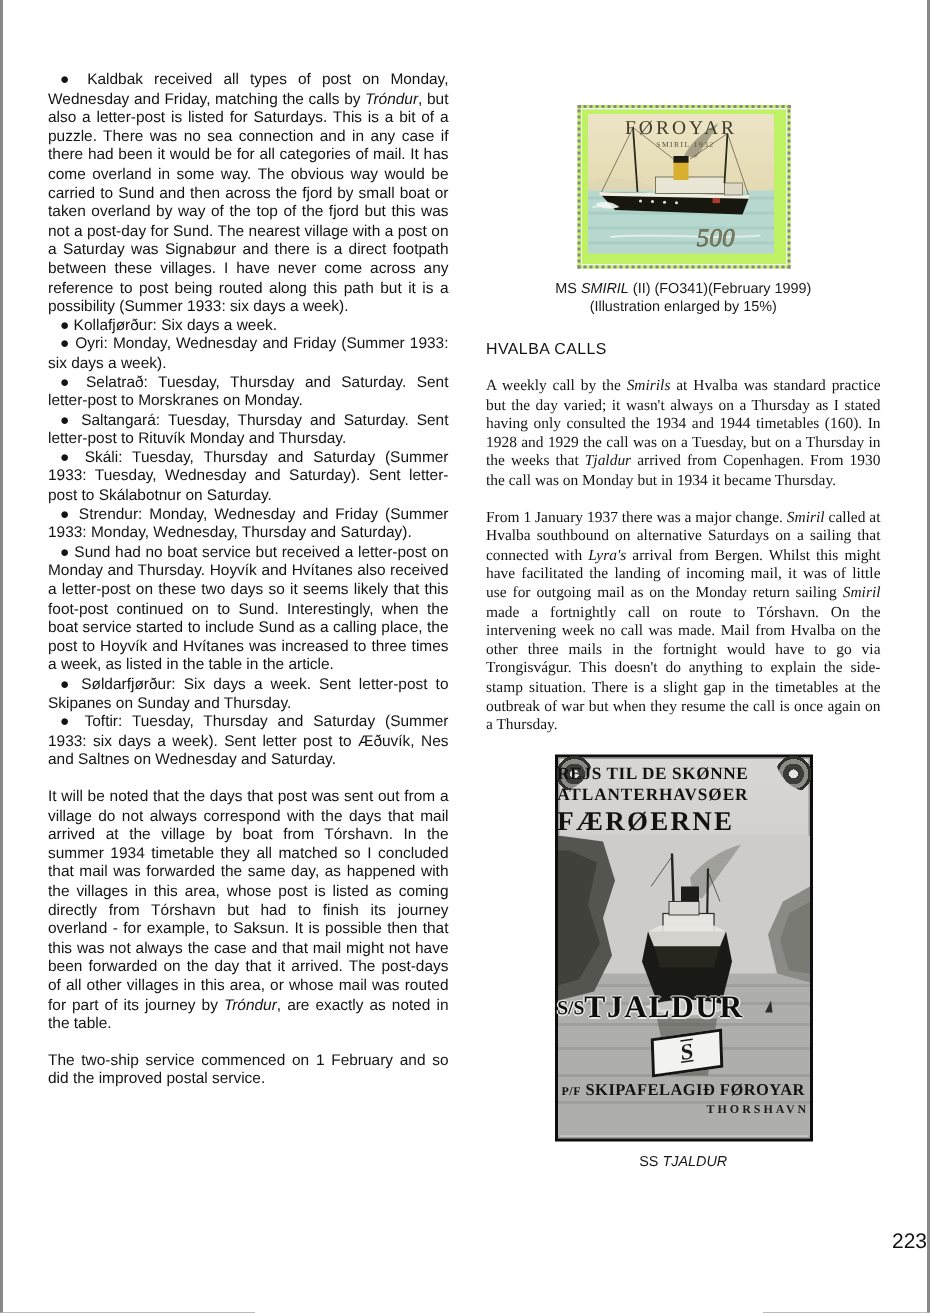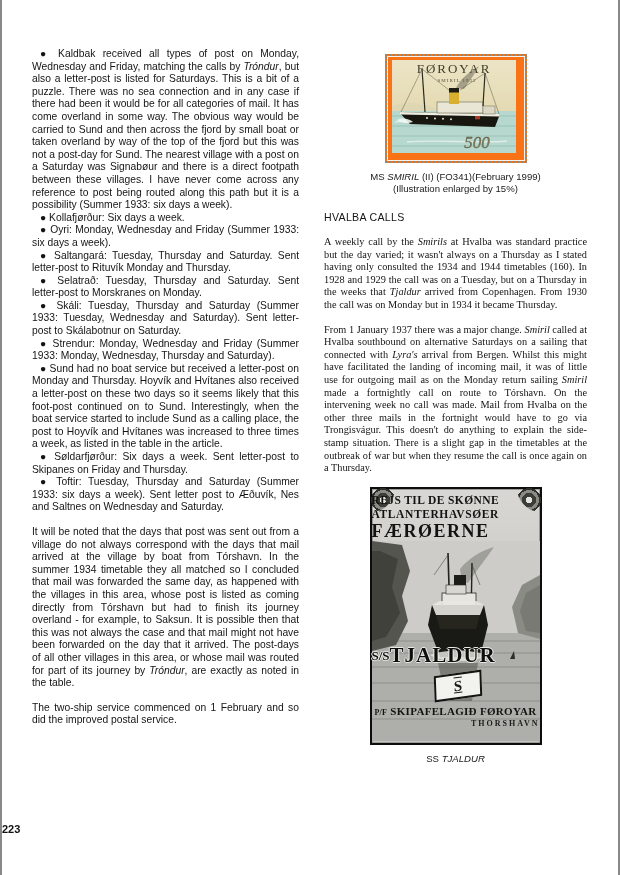--- a/index.html
+++ b/index.html
@@ -8,21 +8,21 @@
   .col{position:absolute;top:48px;}
   .col-left{left:30px;width:267px;}
   .col-right{left:322px;width:263px;}
   .para{margin:0;font-size:10.3px;line-height:12.6px;text-align:justify;}
   .para.bullet{text-indent:8px;}
   .para.spaced{margin-top:12px;}
   .it{font-style:italic;}
 
   
   .stamp-figure{text-align:center;margin-bottom:10px;}
-  .stamp{position:relative;width:138px;height:105px;margin:6px auto 8px auto;background:#f97316;
+  .stamp{position:relative;width:138px;height:105px;margin:22px auto 8px auto;background:#bef264;
          border:2px dotted #8a897c;box-shadow:0 0 0 1px #f2f2ee inset;}
   .stamp svg{display:block;}
   .figure-caption{font-size:9.6px;line-height:12px;text-align:center;color:#1a1a1a;}
   .figure-caption.note{}
 
   
   .section-heading{font-size:10.6px;font-weight:normal;letter-spacing:.3px;margin:16px 0 13px 0;}
   .col-right .para{margin-bottom:12px;font-family:Liberation Serif, serif;}
 
   
@@ -46,38 +46,38 @@
   .poster-flag{position:absolute;top:184px;left:62px;width:44px;height:22px;background:#f2f2ee;
       border:2px solid #141412;transform:rotate(-8deg) skewX(-6deg);display:flex;align-items:center;justify-content:center;}
   .poster-flag .emblem{font-family:"Liberation Serif",serif;font-weight:bold;font-size:15px;color:#1a1a18;
       text-decoration:underline overline;}
   .poster-company{position:absolute;top:216px;left:0;width:100%;text-align:center;font-weight:bold;
       color:#131311;font-size:11px;letter-spacing:.3px;}
   .poster-company .pf-prefix{font-size:8px;}
   .poster-city{position:absolute;top:230px;left:0;width:100%;text-align:right;font-weight:bold;
       color:#1b1b19;font-size:8px;letter-spacing:2px;}
 
-  .page-number{position:absolute;left:0;bottom:40px;width:100%;text-align:left;
-      font-size:11px;font-weight:bold;color:#111;}
+  .page-number{position:absolute;left:0;bottom:40px;width:100%;text-align:right;
+      font-size:14px;font-weight:normal;color:#111;}
 </style>
 </head>
 <body>
 
 <div class="page">
 
   <div class="col col-left">
     <p class="para bullet"><span>●  Kaldbak received all types of post on Monday, Wednesday and Friday, matching the calls by </span><span class="it">Tróndur</span><span>, but also a letter-post is listed for Saturdays.  This is a bit of a puzzle.  There was no sea connection and in any case if there had been it would be for all categories of mail.  It has come overland in some way.  The obvious way would be carried to Sund and then across the fjord by small boat or taken overland by way of the top of the fjord but this was not a post-day for Sund.  The nearest village with a post on a Saturday was Signabøur and there is a direct footpath between these villages.  I have never come across any reference to post being routed along this path but it is a possibility (Summer 1933: six days a week).</span></p>
     <p class="para bullet"><span>● Kollafjørður: Six days a week.</span></p>
     <p class="para bullet"><span>●  Oyri: Monday, Wednesday and Friday (Summer 1933: six days a week).</span></p>
+    <p class="para bullet"><span>●  Selatrað: Tuesday, Thursday and Saturday.  Sent letter-post to Morskranes on Monday.</span></p>
     <p class="para bullet"><span>●  Saltangará: Tuesday, Thursday and Saturday.  Sent letter-post to Rituvík Monday and Thursday.</span></p>
-    <p class="para bullet"><span>●  Selatrað: Tuesday, Thursday and Saturday.  Sent letter-post to Morskranes on Monday.</span></p>
     <p class="para bullet"><span>●  Skáli: Tuesday, Thursday and Saturday (Summer 1933: Tuesday, Wednesday and Saturday).  Sent letter-post to Skálabotnur on Saturday.</span></p>
     <p class="para bullet"><span>●  Strendur: Monday, Wednesday and Friday (Summer 1933: Monday, Wednesday, Thursday and Saturday).</span></p>
     <p class="para bullet"><span>●  Sund had no boat service but received a letter-post on Monday and Thursday.  Hoyvík and Hvítanes also received a letter-post on these two days so it seems likely that this foot-post continued on to Sund.  Interestingly, when the boat service started to include Sund as a calling place, the post to Hoyvík and Hvítanes was increased to three times a week, as listed in the table in the article.</span></p>
-    <p class="para bullet"><span>● Søldarfjørður: Six days a week.  Sent letter-post to Skipanes on Friday and Thursday.</span></p>
+    <p class="para bullet"><span>● Søldarfjørður: Six days a week.  Sent letter-post to Skipanes on Sunday and Thursday.</span></p>
     <p class="para bullet"><span>● Toftir: Tuesday, Thursday and Saturday (Summer 1933: six days a week).  Sent letter post to Æðuvík, Nes and Saltnes on Wednesday and Saturday.</span></p>
     <p class="para spaced"><span>It will be noted that the days that post was sent out from a village do not always correspond with the days that mail arrived at the village by boat from Tórshavn.  In the summer 1934 timetable they all matched so I concluded that mail was forwarded the same day, as happened with the villages in this area, whose post is listed as coming directly from Tórshavn but had to finish its journey overland - for example, to Saksun.  It is possible then that this was not always the case and that mail might not have been forwarded on the day that it arrived.  The post-days of all other villages in this area, or whose mail was routed for part of its journey by </span><span class="it">Tróndur</span><span>, are exactly as noted in the table.</span></p>
     <p class="para spaced"><span>The two-ship service commenced on 1 February and so did the improved postal service.</span></p>
   </div>
 
   <div class="col col-right">
 
     <div class="stamp-figure">
       <div class="stamp">
         <svg width="134" height="101" viewBox="0 0 134 101">

